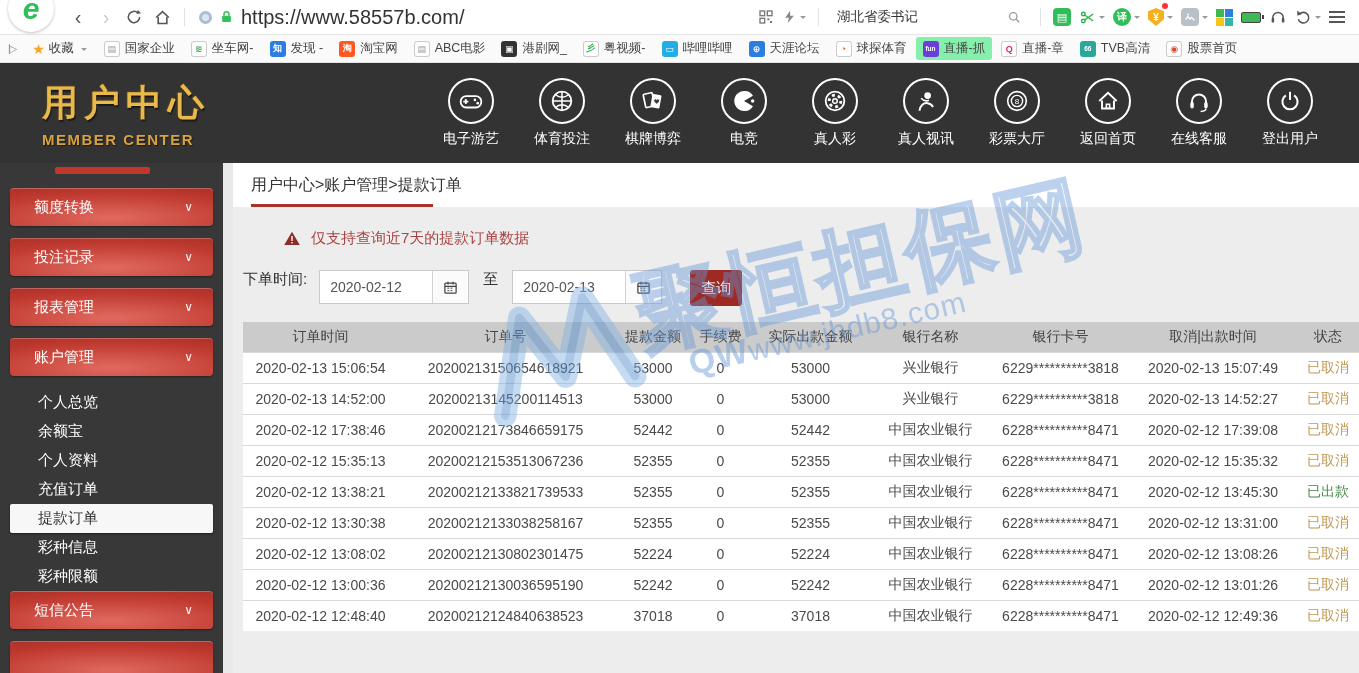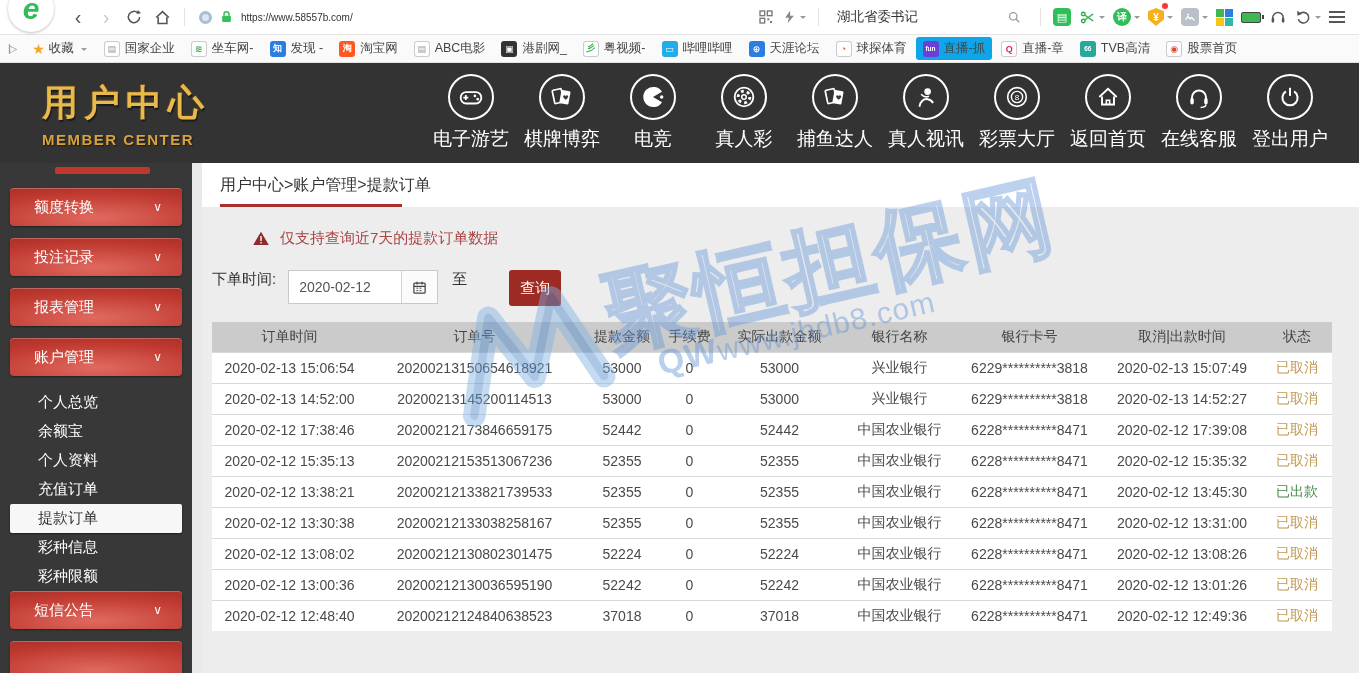--- a/index.html
+++ b/index.html
@@ -11,21 +11,21 @@
     display:flex; align-items:center; padding:0 10px 0 64px; position:relative; }
   .b-logo { position:absolute; left:8px; top:-14px; width:46px; height:46px; border-radius:50%;
     background:#fff; box-shadow:0 1px 3px rgba(0,0,0,.25); display:flex; align-items:center;
     justify-content:center; font-size:30px; font-weight:bold; color:#2fbe57; font-style:italic; }
   .b-btn { width:28px; height:28px; display:flex; align-items:center; justify-content:center;
     font-size:20px; color:#555; }
   .b-btn.dis { color:#c9c9c9; }
   .vdiv { width:1px; height:18px; background:#e2e2e2; margin:0 8px; }
   .addr { display:flex; align-items:center; gap:7px; margin-left:6px; }
   .site-dot { width:13px; height:13px; border-radius:50%; background:#dbe6f3; border:3px solid #a9bdd4; }
-  .url { font-size:10px; color:#333; }
+  .url { font-size:20px; color:#333; }
   .spacer { flex:1; }
   .tool { display:flex; align-items:center; margin:0 4px; }
   .caret { width:0; height:0; border:3px solid transparent; border-top-color:#999; margin:4px 0 0 3px; }
   .searchbox { display:flex; align-items:center; gap:60px; padding:0 10px; }
   .searchbox input { border:none; outline:none; font-size:13.5px; color:#333; width:110px; }
   .chip { width:18px; height:18px; border-radius:4px; display:flex; align-items:center;
     justify-content:center; color:#fff; font-size:11px; font-weight:bold; }
   .shield { width:16px; height:18px; background:#f6b01e; position:relative;
     clip-path:polygon(50% 0,100% 18%,100% 62%,50% 100%,0 62%,0 18%); display:flex;
     align-items:center; justify-content:center; color:#fff; font-size:10px; font-weight:bold; }
@@ -40,41 +40,41 @@
   .bars span { width:16px; height:2px; background:#555; }
 
   
   .bookmarks { height:28px; background:#fafafa; border-bottom:1px solid #e3e3e3;
     display:flex; align-items:center; padding:0 8px; gap:4px; overflow:hidden; }
   .panel-ico { color:#888; font-size:10px; letter-spacing:-1px; margin-right:6px; }
   .fav { display:flex; align-items:center; gap:4px; font-size:12.5px; color:#444; padding:2px 6px; }
   .star { color:#f5a623; font-size:14px; }
   .bm { display:flex; align-items:center; gap:5px; font-size:12.5px; color:#444;
     padding:3px 7px; border-radius:3px; white-space:nowrap; }
-  .bm.active { background:#0ea5e9; }
+  .bm.active { background:#86efac; }
   .bm-ico { width:16px; height:16px; border-radius:3px; display:flex; align-items:center;
     justify-content:center; font-weight:bold; flex:none; }
   .bm-ico.bordered { box-shadow:inset 0 0 0 1px #ccc; }
 
   
   .site-header { height:100px; background:#333333; display:flex; align-items:center; padding-left:42px; }
   .logo-block { width:400px; }
   .logo-title { font-size:36px; font-weight:800; letter-spacing:6px; color:#e9b94b;
     text-shadow:1px 2px 1px #1a1a1a, 0 0 2px #8a6314; }
   .logo-sub { font-size:15px; font-weight:bold; letter-spacing:1.5px; color:#d8a23d; margin-top:3px;
     text-shadow:1px 1px 1px #1a1a1a; }
   .nav-list { display:flex; gap:33px; align-items:center; }
   .nav-item { display:flex; flex-direction:column; align-items:center; width:58px; cursor:pointer; }
   .nav-circle { width:46px; height:46px; border:2px solid #fff; border-radius:50%;
     display:flex; align-items:center; justify-content:center; }
-  .nav-label { color:#fff; font-size:19px; margin-top:6px; white-space:nowrap; }
+  .nav-label { color:#fff; font-size:14px; margin-top:6px; white-space:nowrap; }
 
   
   .app { display:flex; height:510px; overflow:hidden; }
-  .sidebar { width:192px; background:#383838; flex:none; overflow:hidden; }
+  .sidebar { width:223px; background:#383838; flex:none; overflow:hidden; }
   .side-frag { margin:4px 0 14px 55px; width:95px; height:7px; background:#c2372c; border-radius:2px; }
   .menu-btn { margin:0 10px 12px; height:38px; border-radius:4px; display:flex; align-items:center;
     justify-content:space-between; padding:0 20px 0 24px; color:#fff; font-size:15px; cursor:pointer;
     background:radial-gradient(140% 130% at 50% 78%, #e06a60 0%, #c03a30 48%, #8f201b 100%);
     box-shadow:inset 0 1px 0 rgba(255,255,255,.25), 0 1px 2px rgba(0,0,0,.4); }
   .menu-btn.partial { align-items:flex-start; padding-top:8px; margin-top:6px; }
   .chev { font-size:12px; opacity:.95; }
   .sub-item { height:29px; display:flex; align-items:center; padding-left:38px; color:#fff;
     font-size:15px; cursor:pointer; }
   .sub-item.active { margin:0 10px; padding-left:28px; background:#f7f7f7; color:#333;
@@ -321,20 +321,29 @@
           <svg width="26" height="26" viewBox="0 0 24 24">
             <rect x="2.5" y="7.5" width="19" height="10.5" rx="5" fill="none" stroke="#fff" stroke-width="1.7"></rect>
             <path d="M7.2 10.2v4.6M4.9 12.5h4.6" stroke="#fff" stroke-width="1.6"></path>
             <circle cx="15.6" cy="11" r="1.2" fill="#fff"></circle>
             <circle cx="18.2" cy="14" r="1.2" fill="#fff"></circle>
           </svg>
         </span>
     <span class="nav-label">电子游艺</span>
   </div>
 
+  <div class="nav-item">
+    <span class="nav-circle">
+          <svg width="26" height="26" viewBox="0 0 24 24">
+            <circle cx="12" cy="12" r="8.6" fill="none" stroke="#fff" stroke-width="1.7"></circle>
+            <path d="M12 3.4v17.2M3.4 12h17.2M6 6c3.4 3.4 8.6 3.4 12 0M6 18c3.4-3.4 8.6-3.4 12 0" fill="none" stroke="#fff" stroke-width="1.4"></path>
+          </svg>
+        </span>
+    <span class="nav-label">体育投注</span>
+  </div>
 
   <div class="nav-item">
     <span class="nav-circle">
           <svg width="26" height="26" viewBox="0 0 24 24">
             <rect x="4" y="5" width="8.5" height="12.5" rx="1" transform="rotate(-12 8 11)" fill="none" stroke="#fff" stroke-width="1.6"></rect>
             <rect x="10.5" y="6" width="8.5" height="12.5" rx="1" transform="rotate(10 15 12)" fill="#fff"></rect>
             <path d="M15.4 11.2c-.8-1.5-2.9-.6-2.2 1 .4 1 2.2 2.3 2.2 2.3s1.8-1.3 2.2-2.3c.7-1.6-1.4-2.5-2.2-1z" fill="#3a3a3a"></path>
           </svg>
         </span>
     <span class="nav-label">棋牌博弈</span>
@@ -354,30 +363,20 @@
     <span class="nav-circle">
           <svg width="26" height="26" viewBox="0 0 24 24">
             <circle cx="12" cy="12" r="8.6" fill="none" stroke="#fff" stroke-width="1.7"></circle>
             <circle cx="12" cy="12" r="5.4" fill="none" stroke="#fff" stroke-width="2.6" stroke-dasharray="2.6 2.9"></circle>
             <circle cx="12" cy="12" r="2.1" fill="none" stroke="#fff" stroke-width="1.4"></circle>
           </svg>
         </span>
     <span class="nav-label">真人彩</span>
   </div>
 
-  <div class="nav-item">
-    <span class="nav-circle">
-          <svg width="26" height="26" viewBox="0 0 24 24">
-            <rect x="4" y="5" width="8.5" height="12.5" rx="1" transform="rotate(-12 8 11)" fill="none" stroke="#fff" stroke-width="1.6"></rect>
-            <rect x="10.5" y="6" width="8.5" height="12.5" rx="1" transform="rotate(10 15 12)" fill="#fff"></rect>
-            <path d="M15.4 11.2c-.8-1.5-2.9-.6-2.2 1 .4 1 2.2 2.3 2.2 2.3s1.8-1.3 2.2-2.3c.7-1.6-1.4-2.5-2.2-1z" fill="#3a3a3a"></path>
-          </svg>
-        </span>
-    <span class="nav-label">捕鱼达人</span>
-  </div>
 
   <div class="nav-item">
     <span class="nav-circle">
           <svg width="26" height="26" viewBox="0 0 24 24">
             <circle cx="13.5" cy="7" r="3.1" fill="#fff"></circle>
             <path d="M6 21c.5-5 4-7.5 7.5-7 2.3.3 4 1.7 5 3.5" fill="none" stroke="#fff" stroke-width="1.8"></path>
             <path d="M7.5 9.5c2 2.2 5 2.8 7.2 1.8" fill="none" stroke="#fff" stroke-width="1.5"></path>
           </svg>
         </span>
     <span class="nav-label">真人视讯</span>
@@ -518,20 +517,32 @@
             <svg width="15" height="15" viewBox="0 0 24 24">
                 <g fill="none" stroke="#444" stroke-width="2">
                   <rect x="3" y="5" width="18" height="16" rx="1.5"></rect>
                   <path d="M3 10h18M8 2.8V7M16 2.8V7"></path>
                 </g>
                 <path d="M7 13h3M12 13h3M7 17h3M12 17h3" stroke="#444" stroke-width="1.6"></path>
               </svg>
           </span>
         </div>
         <span class="to-label">至</span>
+        <div class="dategroup">
+          <input readonly="" value="2020-02-13" style="">
+          <span class="cal">
+            <svg width="15" height="15" viewBox="0 0 24 24">
+                <g fill="none" stroke="#444" stroke-width="2">
+                  <rect x="3" y="5" width="18" height="16" rx="1.5"></rect>
+                  <path d="M3 10h18M8 2.8V7M16 2.8V7"></path>
+                </g>
+                <path d="M7 13h3M12 13h3M7 17h3M12 17h3" stroke="#444" stroke-width="1.6"></path>
+              </svg>
+          </span>
+        </div>
         <button class="search-btn">查询</button>
       </div>
 
       <table>
         <colgroup>
           <col style="width:155px">
             <col style="width:215px">
             <col style="width:80px">
           <col style="width:55px">
             <col style="width:125px">

